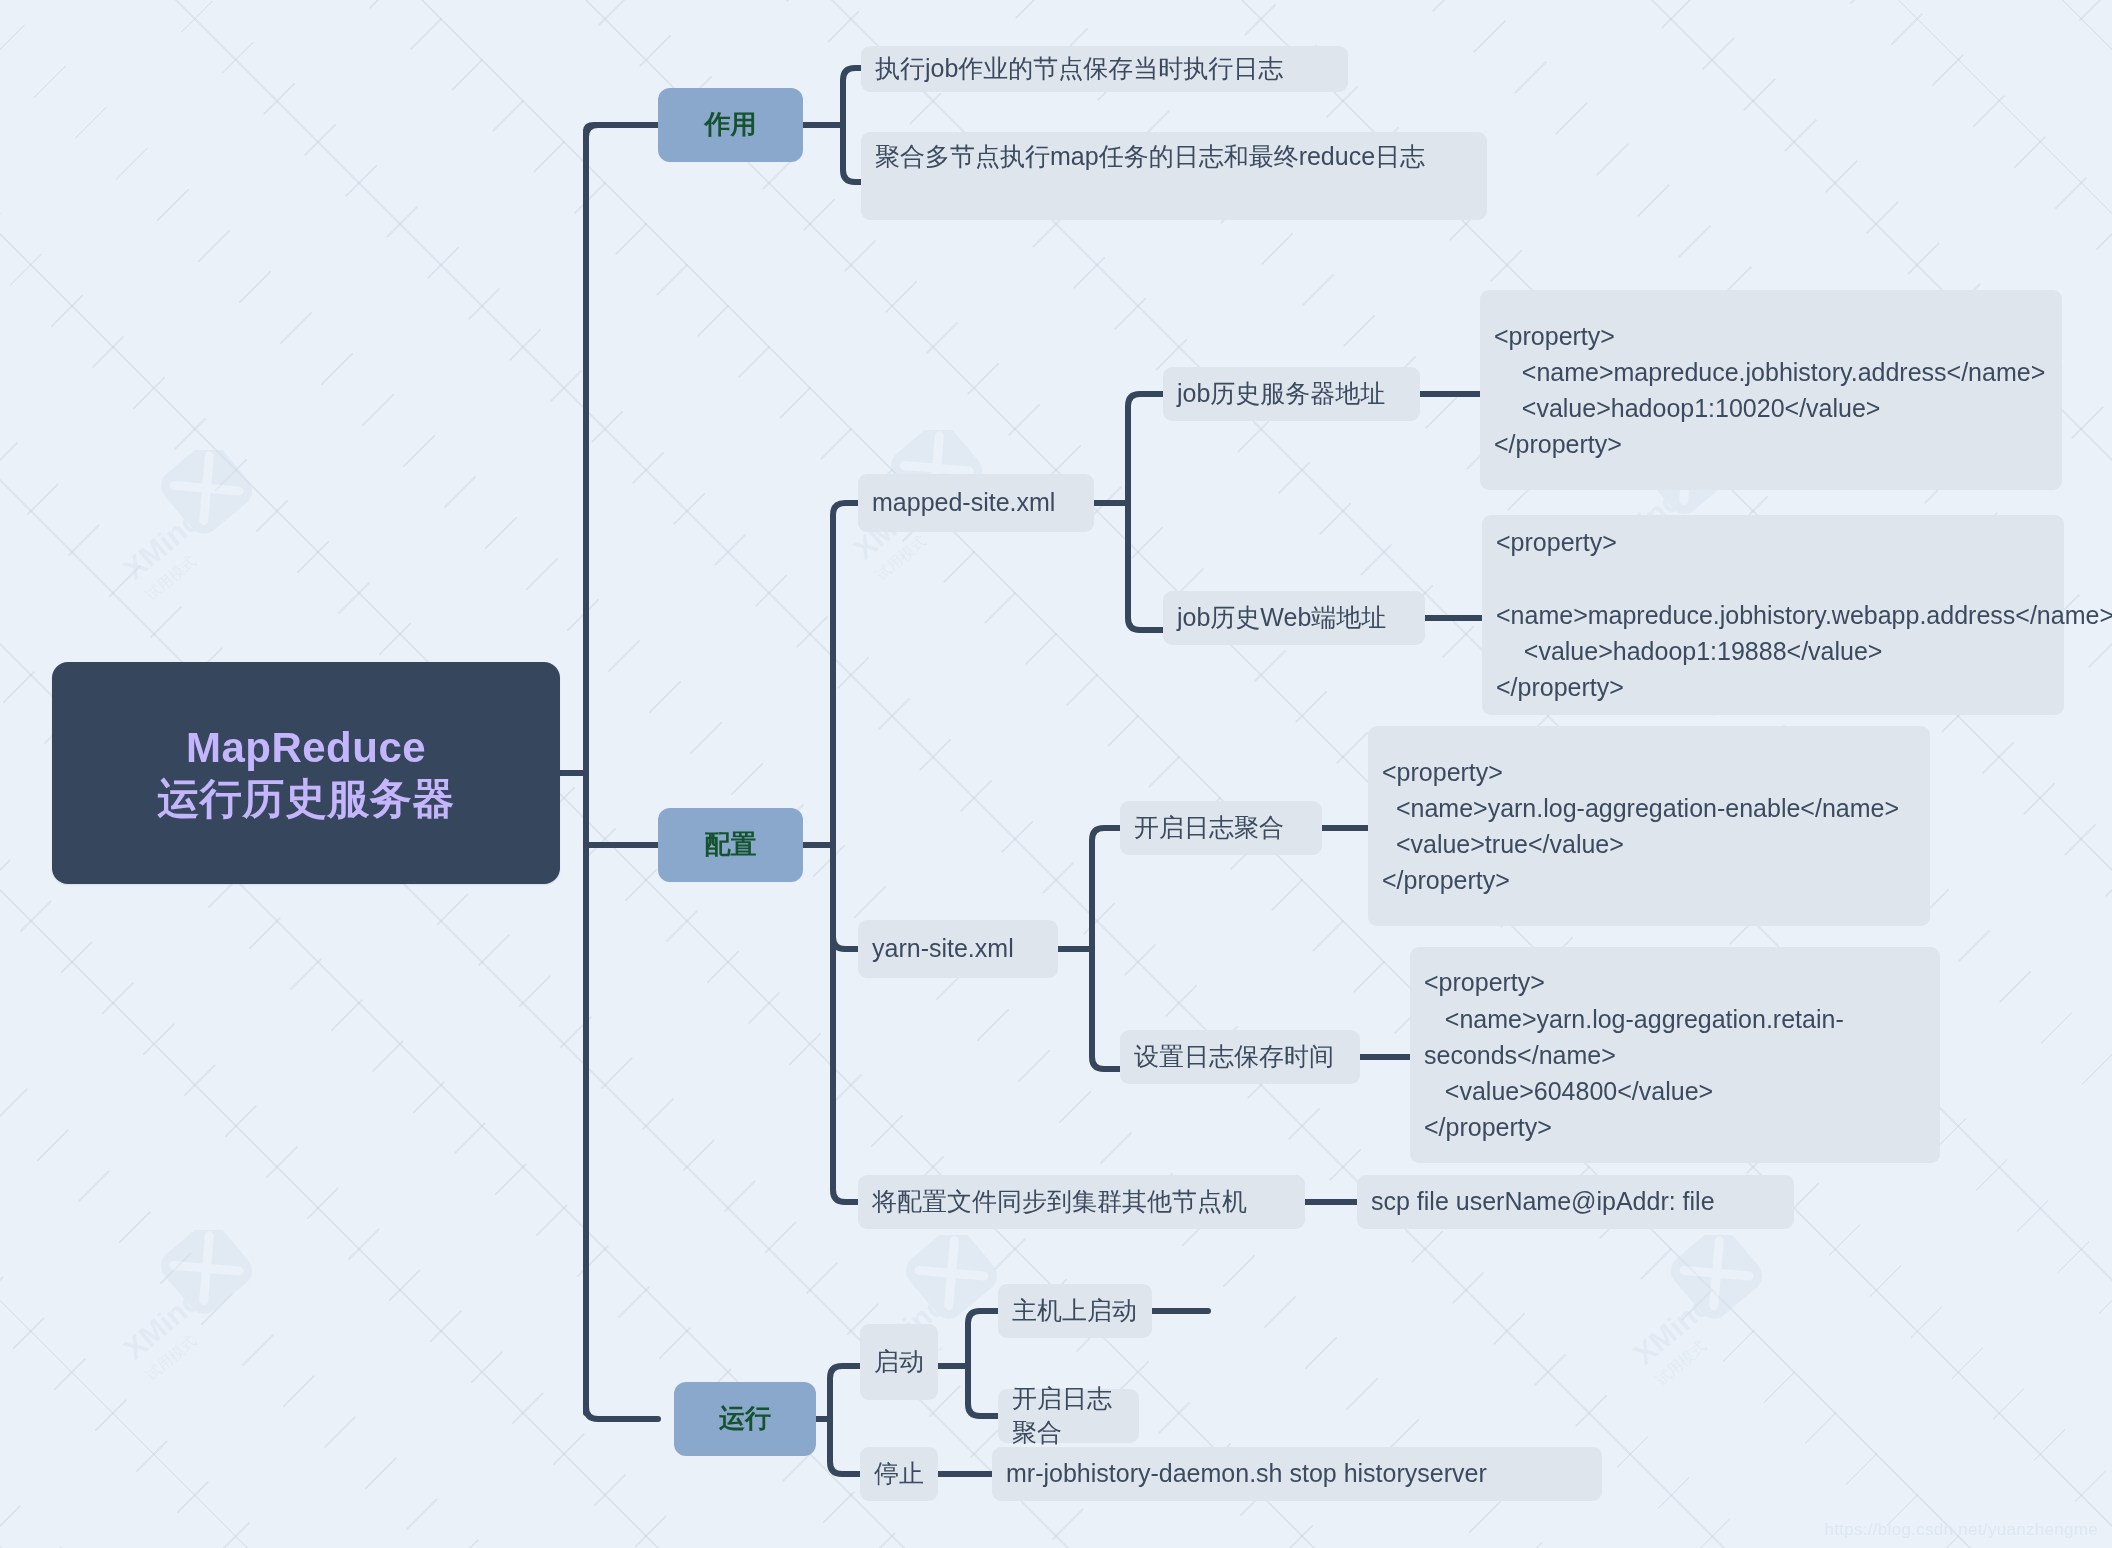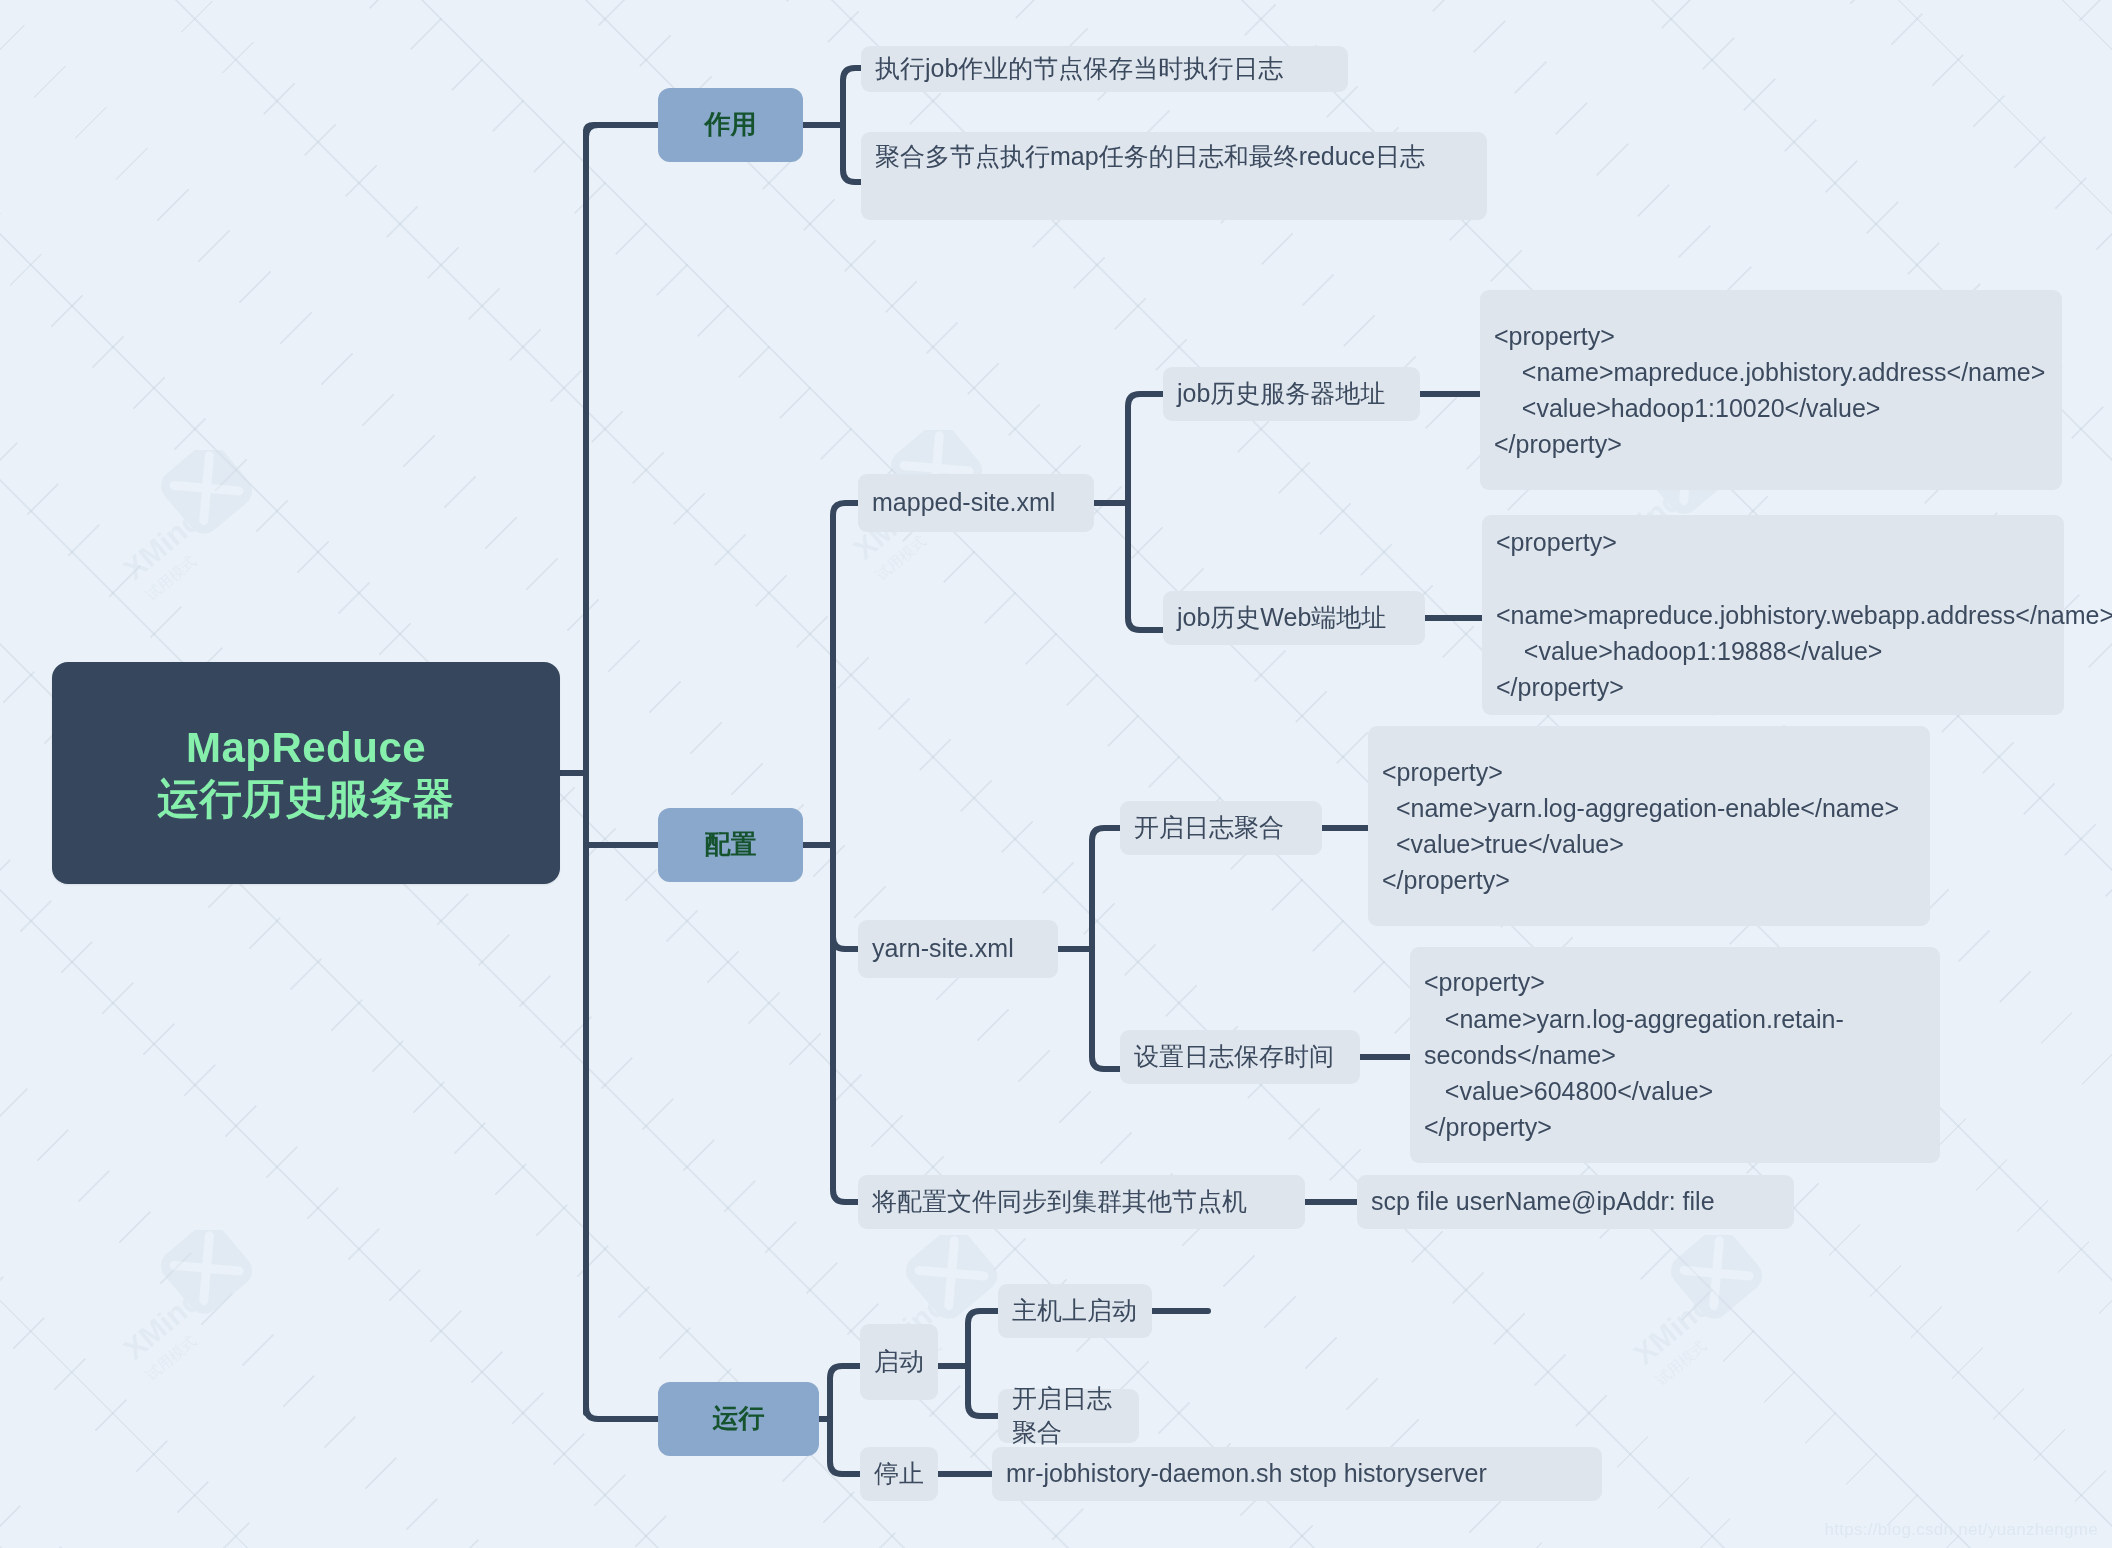--- a/index.html
+++ b/index.html
@@ -14,21 +14,21 @@
   #wmlayer{position:absolute;inset:0;pointer-events:none;z-index:0;}
   #edges{position:absolute;inset:0;z-index:1;pointer-events:none;}
   #nodes{position:absolute;inset:0;z-index:2;}
 
   .node{position:absolute;box-sizing:border-box;display:flex;align-items:center;}
   .node .txt{display:block;width:100%;}
 
   
   .root{
     background:#36465c;border-radius:16px;
-    color:#86efac;font-weight:bold;font-size:42px;line-height:1.22;
+    color:#c4b5fd;font-weight:bold;font-size:42px;line-height:1.22;
     text-align:center;justify-content:flex-start;
     padding:26px 18px;letter-spacing:.5px;
     box-shadow:0 1px 2px rgba(0,0,0,.08);
   }
   .root .txt{text-align:center;}
 
   
   .l1{
     background:#8aa7cc;border-radius:12px;color:#14532d;
     font-weight:bold;font-size:26px;line-height:1.2;
@@ -279,21 +279,21 @@
     </div>
 
     <div class="node box" style="left:1357px;top:1175px;width:437px;height:54px;">
       <span class="txt">scp file userName@ipAddr: file</span>
     </div>
 
     <div class="node box" style="left:858px;top:1175px;width:447px;height:54px;">
       <span class="txt">将配置文件同步到集群其他节点机</span>
     </div>
 
-    <div class="node l1" style="left:658px;top:1382px;width:161px;height:74px;">
+    <div class="node l1" style="left:674px;top:1382px;width:142px;height:74px;">
       <span class="txt">运行</span>
     </div>
 
     <div class="node box" style="left:860px;top:1324px;width:78px;height:76px;justify-content:flex-start;text-align:center;">
       <span class="txt">启动</span>
     </div>
 
     <div class="node box" style="left:998px;top:1284px;width:154px;height:54px;">
       <span class="txt">主机上启动</span>
     </div>

